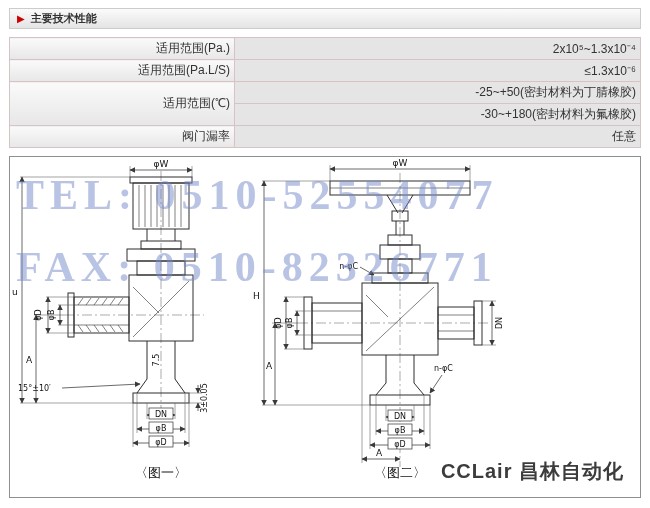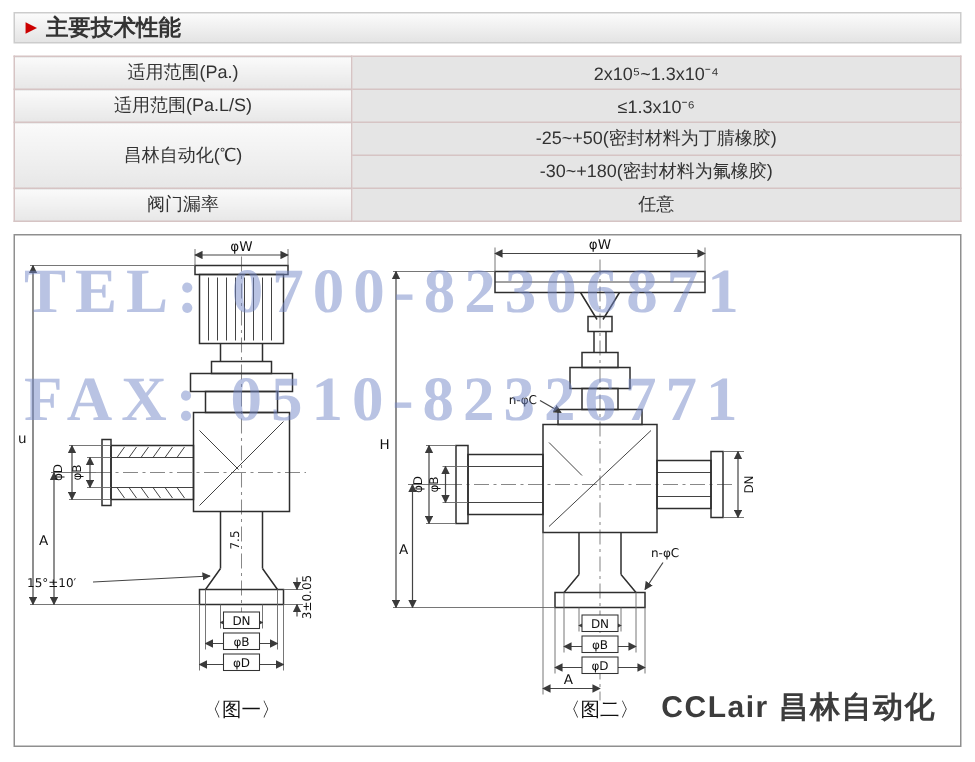--- a/index.html
+++ b/index.html
@@ -7,27 +7,27 @@
   .page { width:650px; height:508px; padding:8px 9px; background:#fff; position:relative; }
 
   
   .section-header{
     height:21px; line-height:19px;
     background:linear-gradient(#fbfbfb,#e4e4e4);
     border:1px solid #cccccc;
     padding:0 7px; display:flex; align-items:center;
   }
   .section-header .marker{ color:#cc0000; font-size:10px; margin-right:6px; }
-  .section-header .title{ font-size:15px; font-weight:bold; color:#333; }
+  .section-header .title{ font-size:11px; font-weight:bold; color:#333; }
 
   
   table.spec{ width:100%; border-collapse:collapse; margin-top:8px; table-layout:fixed; }
   table.spec td{
     border:1px solid #d6c4c4; font-size:12px; color:#333;
-    text-align:center; height:22px; padding:1px 4px;
+    text-align:right; height:22px; padding:1px 4px;
   }
   table.spec td.lbl{
     width:225px;
     background:linear-gradient(#fafafa,#e7e7e7);
   }
   table.spec td.val{ background:#e5e5e5; }
 
   
   .drawing-box{
     margin-top:8px; height:342px; border:1px solid #8f8f8f;
@@ -72,21 +72,21 @@
     <tbody>
       <tr>
         <td class="lbl">适用范围(Pa.)</td>
         <td class="val">2x10⁵~1.3x10⁻⁴</td>
       </tr>
       <tr>
         <td class="lbl">适用范围(Pa.L/S)</td>
         <td class="val">≤1.3x10⁻⁶</td>
       </tr>
       <tr>
-        <td class="lbl" rowspan="2">昌林自动化(℃)</td>
+        <td class="lbl" rowspan="2">适用范围(℃)</td>
         <td class="val">-25~+50(密封材料为丁腈橡胶)</td>
       </tr>
       <tr>
         <td class="val">-30~+180(密封材料为氟橡胶)</td>
       </tr>
       <tr>
         <td class="lbl">阀门漏率</td>
         <td class="val">任意</td>
       </tr>
     </tbody>
@@ -252,19 +252,19 @@
         <text class="ts" x="390" y="289.5" text-anchor="middle">φD</text>
 
         <line class="ext" x1="352" y1="198" x2="352" y2="306"></line>
         <line class="dim" x1="352" y1="302" x2="390" y2="302" marker-start="url(#ar)" marker-end="url(#ar)"></line>
         <text class="t" x="369" y="299" text-anchor="middle">A</text>
 
         <text class="cap" x="390" y="320" text-anchor="middle">〈图二〉</text>
       </g>
     </svg>
 
-    <div class="wm wm-tel">TEL: 0700-82306871</div>
+    <div class="wm wm-tel">TEL: 0510-52554077</div>
     <div class="wm wm-fax">FAX: 0510-82326771</div>
 
     <div class="brand">CCLair 昌林自动化</div>
   </div>
 
 </div>
 
 </body></html>

